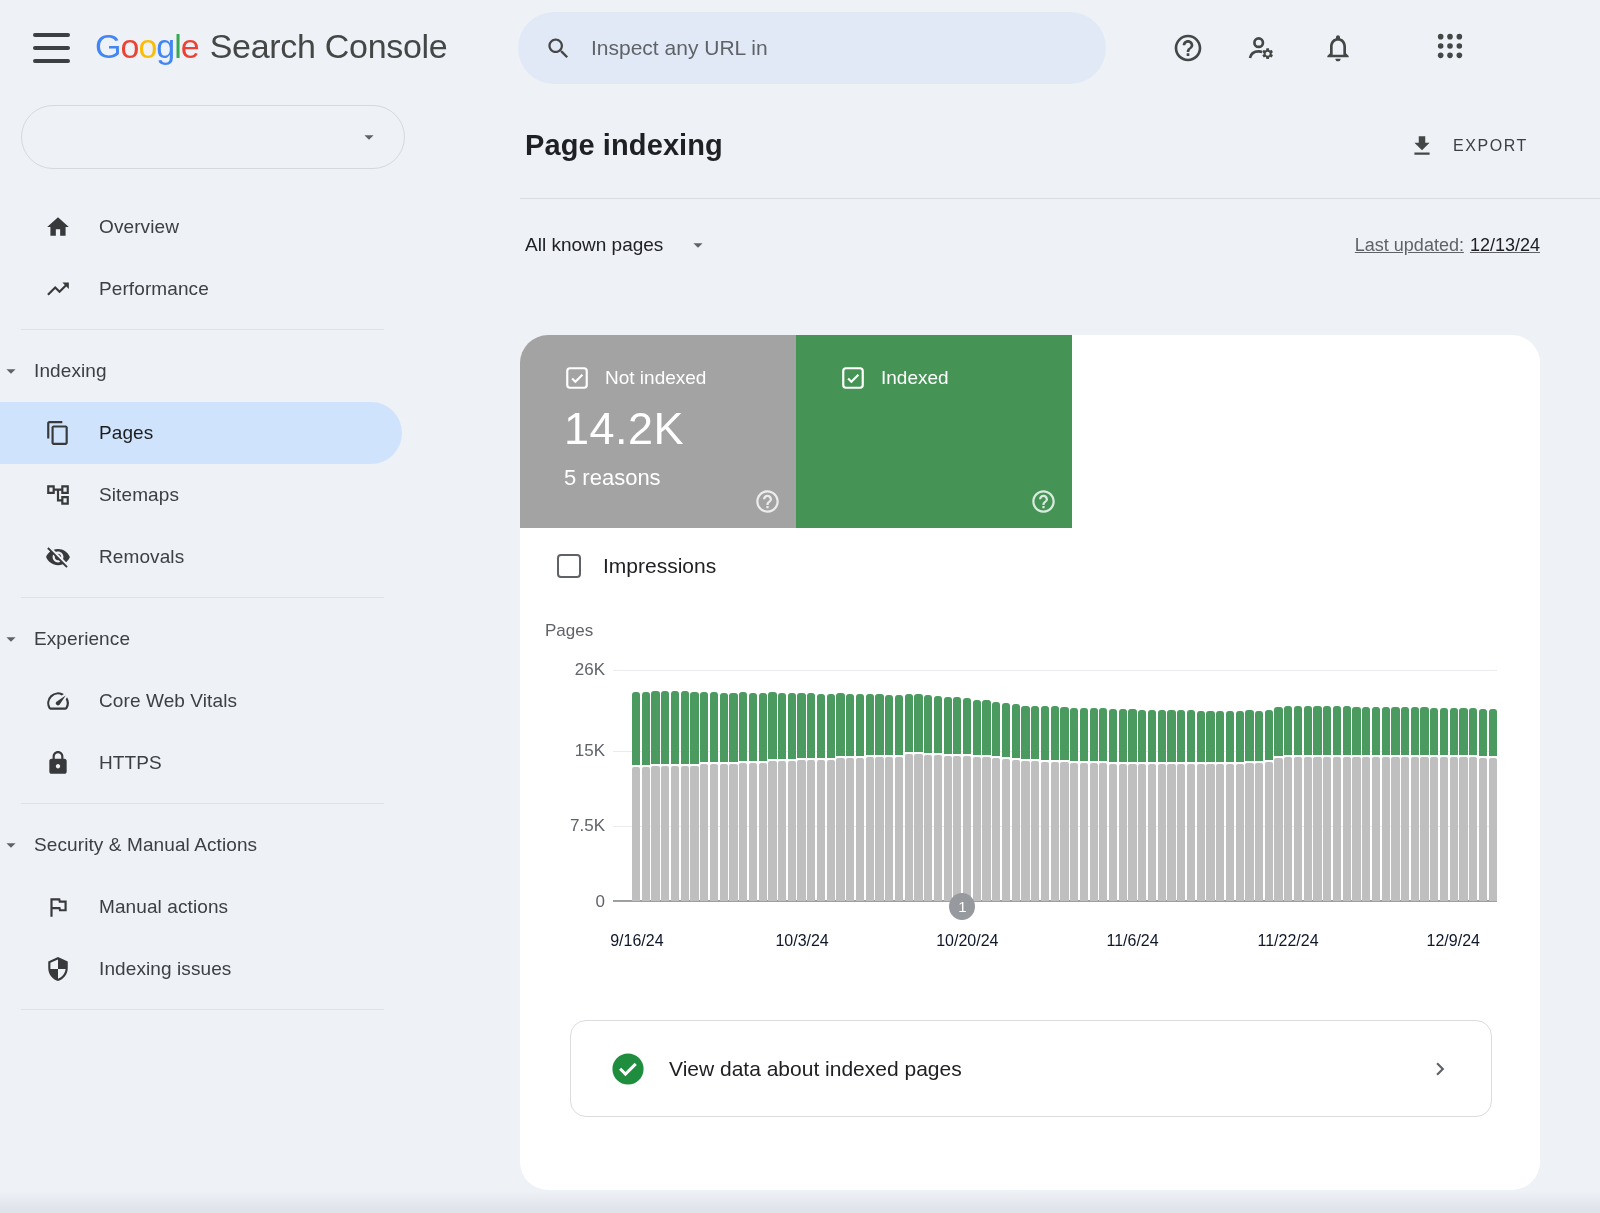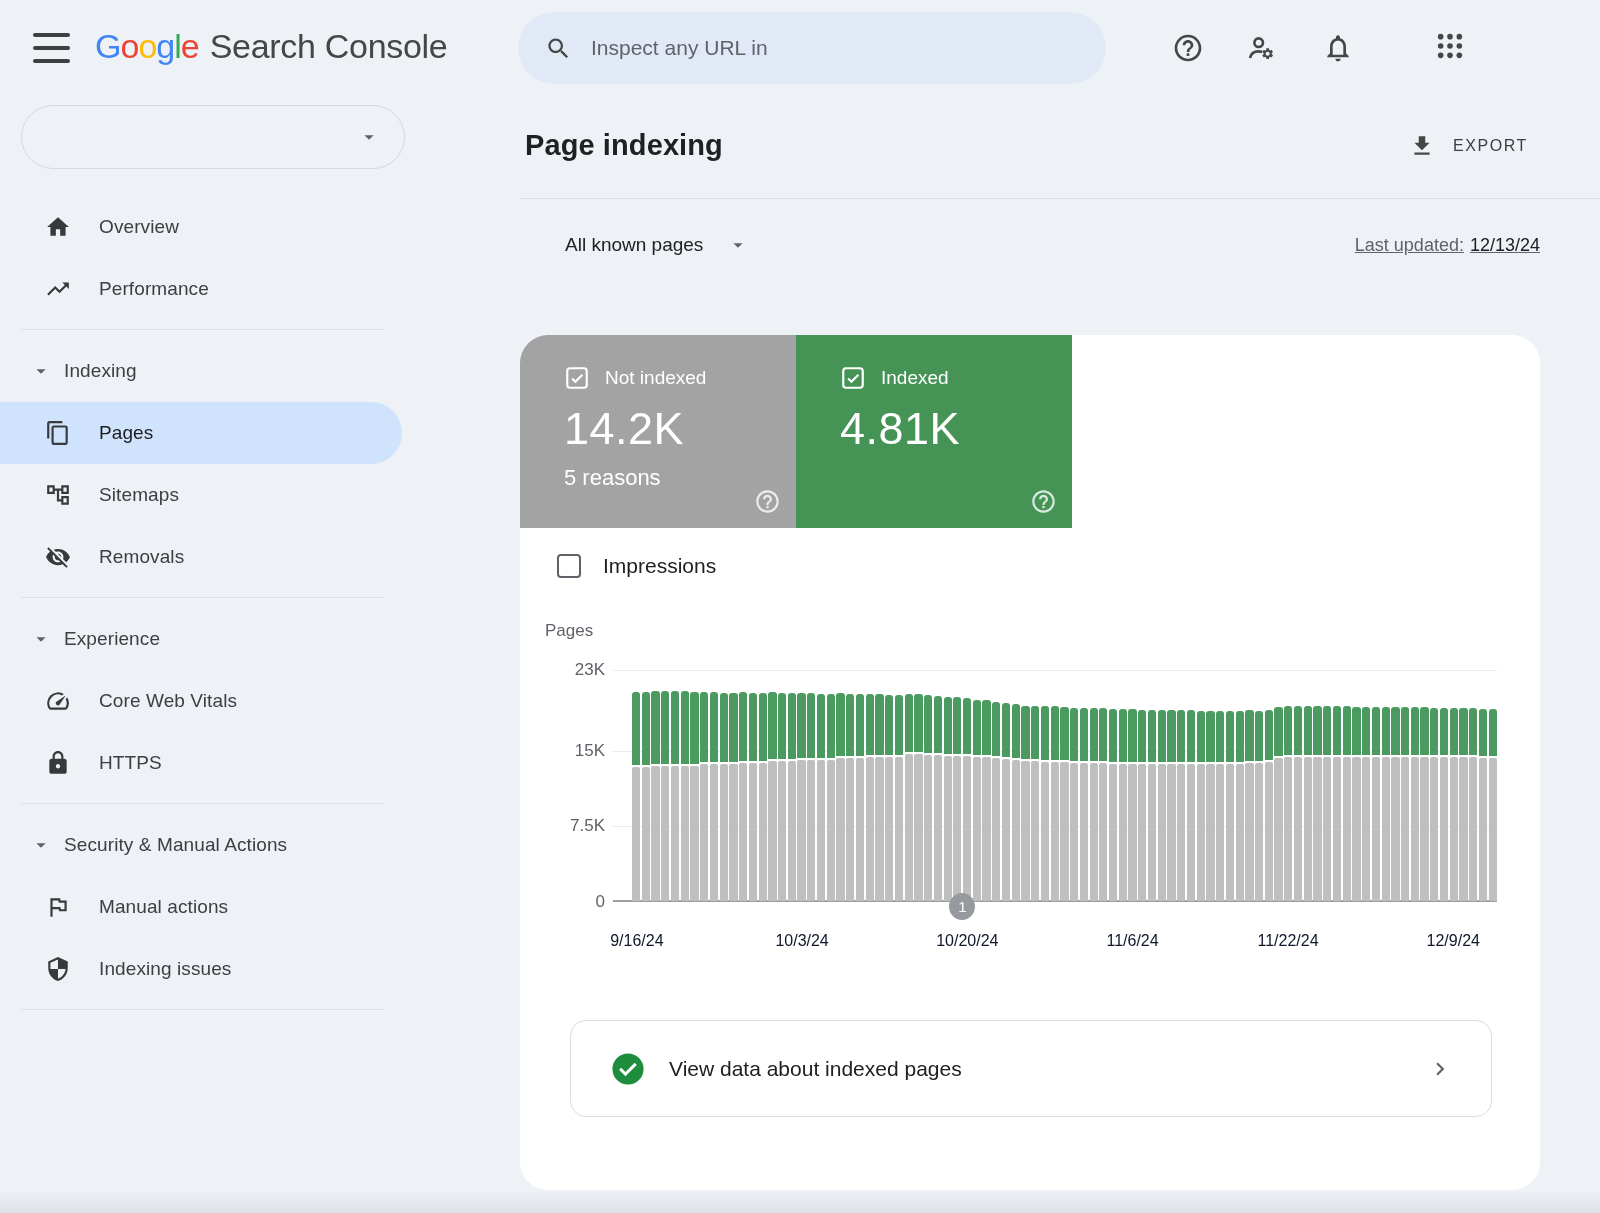--- a/index.html
+++ b/index.html
@@ -31,35 +31,35 @@
   
   .sidebar { position:absolute; top:96px; left:0; width:420px; }
   .property-selector { position:absolute; top:9px; left:21px; width:384px; height:64px;
     border:1.5px solid #d5d9dd; border-radius:32px; display:flex; align-items:center;
     justify-content:flex-end; padding-right:24px; cursor:pointer; background:transparent; }
   .nav { position:absolute; top:100px; left:0; width:420px; }
   .nav-item { height:62px; display:flex; align-items:center; padding-left:45px;
     font-size:19px; color:#3c4043; cursor:pointer; letter-spacing:0.1px; }
   .nav-item .nav-icon { width:26px; height:26px; margin-right:28px; color:#37393b; flex:0 0 auto; }
   .nav-item.active { background:#d0e3fc; width:402px; border-radius:0 31px 31px 0; color:#1b1c1e; }
-  .section-header { height:62px; display:flex; align-items:center; padding-left:30px;
+  .section-header { height:62px; display:flex; align-items:center; 
     font-size:19px; color:#3c4043; cursor:pointer; letter-spacing:0.1px; }
   .section-header .caret { width:22px; height:22px; margin-right:12px; color:#5f6368; flex:0 0 auto; }
   .nav-divider { height:1px; background:#dee1e5; margin:9px 36px 10px 21px; }
 
   
   .main { position:absolute; left:520px; top:96px; width:1080px; }
   .main-header { position:relative; height:102px; }
   .page-title { position:absolute; left:5px; top:33px; font-size:29px; color:#1f2023; letter-spacing:0.1px; }
   .export-btn { position:absolute; right:72px; top:37px; display:flex; align-items:center;
     cursor:pointer; color:#3c4043; }
   .export-btn .dl-icon { width:26px; height:26px; margin-right:18px; color:#444746; }
   .export-label { font-size:16px; font-weight:500; letter-spacing:1.6px; }
   .header-divider { position:absolute; top:102px; left:0; width:1080px; height:1px; background:#dadce0; }
-  .filter-row { position:relative; height:137px;margin-left:40px; }
+  .filter-row { position:relative; height:137px; }
   .scope-filter { position:absolute; left:5px; top:36px; display:flex; align-items:center; cursor:pointer; }
   .scope-label { font-size:19px; color:#202124; }
   .scope-caret { width:22px; height:22px; margin-left:24px; color:#5f6368; }
   .last-updated { position:absolute; right:60px; top:37px; font-size:18px; color:#5f6368;text-decoration:underline; }
   .last-updated b { color:#202124; font-weight:400; margin-left:6px; }
 
   
   .card { position:absolute; left:0; top:239px; width:1020px; height:855px;
     background:#ffffff; border-radius:28px; }
 
@@ -327,39 +327,38 @@
       <div class="stat-card" id="stat-card-1" style="background: rgb(69, 148, 86);">
         <div class="stat-check-row">
           <span class="cb">
               <svg viewBox="0 0 24 24" width="100%" height="100%" fill="none" stroke="#ffffff" stroke-width="2">
                 <rect x="3" y="3" width="18" height="18" rx="2.5"></rect>
                 <path d="M7.5 12.5l3 3 6.5-6.5"></path>
               </svg>
             </span>
           <span class="stat-label">Indexed</span>
         </div>
-        <div class="stat-value">4.81K</div>
         <div class="stat-sub"></div>
         <span class="stat-help">
             <svg viewBox="0 0 24 24" width="100%" height="100%" fill="currentColor">
               <path d="M11 18h2v-2h-2v2zm1-16C6.48 2 2 6.48 2 12s4.48 10 10 10 10-4.48 10-10S17.52 2 12 2zm0 18c-4.41 0-8-3.59-8-8s3.59-8 8-8 8 3.59 8 8-3.59 8-8 8zm0-14c-2.21 0-4 1.79-4 4h2c0-1.1.9-2 2-2s2 .9 2 2c0 2-3 1.75-3 5h2c0-2.25 3-2.5 3-5 0-2.21-1.79-4-4-4z"></path>
             </svg>
           </span>
       </div>
     </div>
 
     <div class="impressions-row">
       <span class="impressions-box"></span>
       <span class="impressions-label">Impressions</span>
     </div>
 
     <div class="chart-area" id="chart-area">
       <span class="chart-ylabel">Pages</span>
     <div class="gridline" style="top: 0px;"></div>
-        <span class="ytick" style="top: 0px;">23K</span>
+        <span class="ytick" style="top: 0px;">26K</span>
         <div class="gridline" style="top: 81px;"></div>
         <span class="ytick" style="top: 81px;">15K</span>
         <div class="gridline" style="top: 156px;"></div>
         <span class="ytick" style="top: 156px;">7.5K</span>
         <div class="gridline baseline" style="top: 230px;"></div>
         <span class="ytick" style="top: 232px;">0</span>
         <div class="bars">
           <div class="bar">
             <div class="seg-green" style="height: 72.6px; background: rgb(75, 155, 96);"></div>
             <div class="seg-gap"></div>

